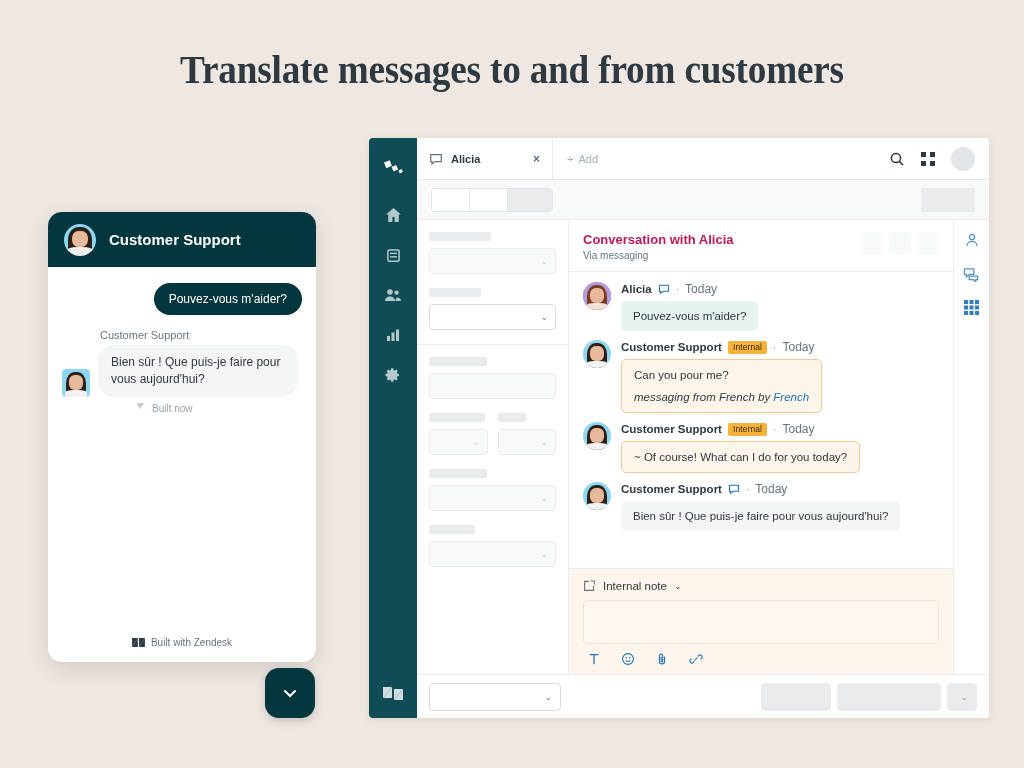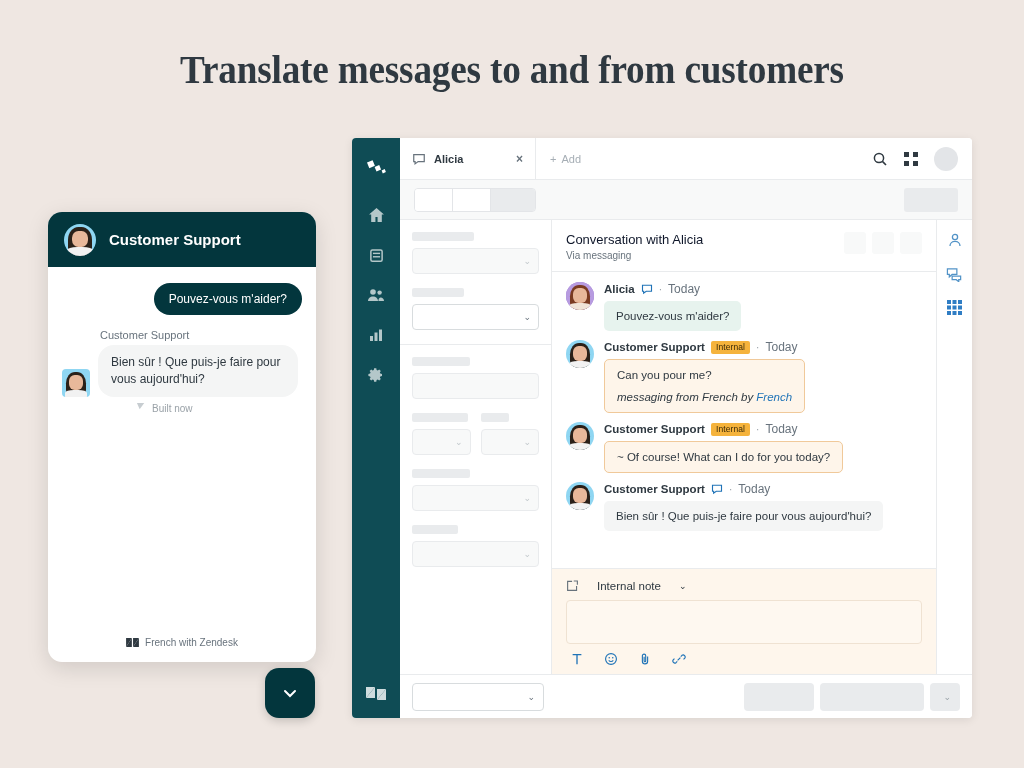--- a/index.html
+++ b/index.html
@@ -16,21 +16,21 @@
     position: absolute; top: 46px; left: 0; width: 1024px;
     text-align: center;
     font-family: "Liberation Serif", "DejaVu Serif", serif;
     font-size: 40px; font-weight: 700; color: #2F3941;
     letter-spacing: -0.2px;
     transform: scaleX(0.93);
   }
 
   
   .workspace {
-    position: absolute; left: 352px; top: 138px;
+    position: absolute; left: 369px; top: 138px;
     width: 620px; height: 580px;
     background: #fff; border-radius: 4px;
     box-shadow: 0 2px 10px rgba(0,0,0,.09);
     overflow: hidden; display: flex;
   }
   
   .navrail {
     width: 48px; background: #0F4C55; flex: 0 0 48px;
     display: flex; flex-direction: column; align-items: center;
     padding-top: 12px; position: relative;
@@ -102,21 +102,21 @@
   .ph-divider { height: 1px; background: #E9EBED; margin: 4px -12px 12px -12px; }
   .ph-row { display: flex; gap: 10px; }
   .ph-row > div { flex: 1; }
 
   
   .convcol { flex: 1; display: flex; flex-direction: column; min-width: 0; background: #fff; }
   .convhead {
     padding: 12px 14px 10px 14px; border-bottom: 1px solid #E9EBED;
     display: flex; align-items: flex-start;
   }
-  .convhead .ctitle { font-size: 13px; font-weight: 400; color: #0f172a; }
+  .convhead .ctitle { font-size: 13px; font-weight: 700; color: #be185d; }
   .convhead .csub { font-size: 10px; color: #68737D; margin-top: 3px; }
   .convhead .hbtns { margin-left: auto; display: flex; gap: 6px; }
   .convhead .hbtns span { width: 22px; height: 22px; background: #F8F9F9; border-radius: 3px; display: block; }
 
   .thread { flex: 1; padding: 10px 14px 4px 14px; overflow: hidden; }
   .msg { display: flex; gap: 10px; margin-bottom: 9px; }
   .msg .av { width: 28px; height: 28px; border-radius: 50%; flex: 0 0 28px; position: relative; overflow: visible; }
   .msg .av .ring { width: 28px; height: 28px; border-radius: 50%; overflow: hidden; display: block; }
   .msg .body { flex: 1; min-width: 0; }
   .mline { display: flex; align-items: center; gap: 6px; margin-bottom: 5px; }
@@ -131,21 +131,21 @@
 
   .bubble { border-radius: 5px; padding: 9px 12px; font-size: 11.5px; color: #2F3941; display: inline-block; max-width: 100%; }
   .bubble.mint { background: #E7F3EE; }
   .bubble.grey { background: #F4F5F5; }
   .bubble.cream { background: #FEF5EA; border: 1px solid #F0C99A; }
   .bubble .trans { font-style: italic; margin-top: 10px; }
   .bubble .trans a { color: #1f73b7; text-decoration: none; }
 
   
   .composer { background: #FEF6EC; border-top: 1px solid #E9EBED; padding: 10px 14px 8px 14px; }
-  .cnote { display: flex; align-items: center; gap: 18px; font-size: 11.5px; color: #2F3941; margin-bottom: 8px; }
+  .cnote { display: flex; align-items: center; gap: 7px; font-size: 11.5px; color: #2F3941; margin-bottom: 8px; }
   .cnote .nicon { color: #68737D; display: flex; }
   .cnote .nchev { color: #2F3941; font-size: 9px; }
   .cbox { height: 44px; background: #FEF8F0; border: 1px solid #EFE2D2; border-radius: 4px; }
   .ctools { display: flex; gap: 20px; padding: 8px 4px 0 4px; color: #1f73b7; }
   .ctools span { display: flex; }
 
   
   .apprail {
     width: 36px; flex: 0 0 36px; background: #fff; border-left: 1px solid #E9EBED;
     display: flex; flex-direction: column; align-items: center; padding-top: 12px; gap: 18px;
@@ -604,21 +604,21 @@
     </div>
 
     <div class="wfoot">
       <div class="w-built">
         <span class="zl">
           <svg width="13" height="11" viewBox="0 0 14 12">
               <path fill="currentColor" d="M6.3 1.2v9.6L0 10.8zM6.3 1.2H0zM7.6 10.8V1.2H14zM7.6 10.8H14z"></path>
               <path fill="currentColor" d="M0 1.2h6.3L0 10.8zM14 10.8H7.6L14 1.2z"></path>
             </svg>
         </span>
-        <span>French with Zendesk</span>
+        <span>Built with Zendesk</span>
       </div>
     </div>
   </div>
 
   <div class="launcher">
     <span class="chev">
       <svg width="20" height="20" viewBox="0 0 20 20">
           <path fill="none" stroke="currentColor" stroke-width="2" stroke-linecap="round" d="M5 8l5 5 5-5"></path>
         </svg>
     </span>

